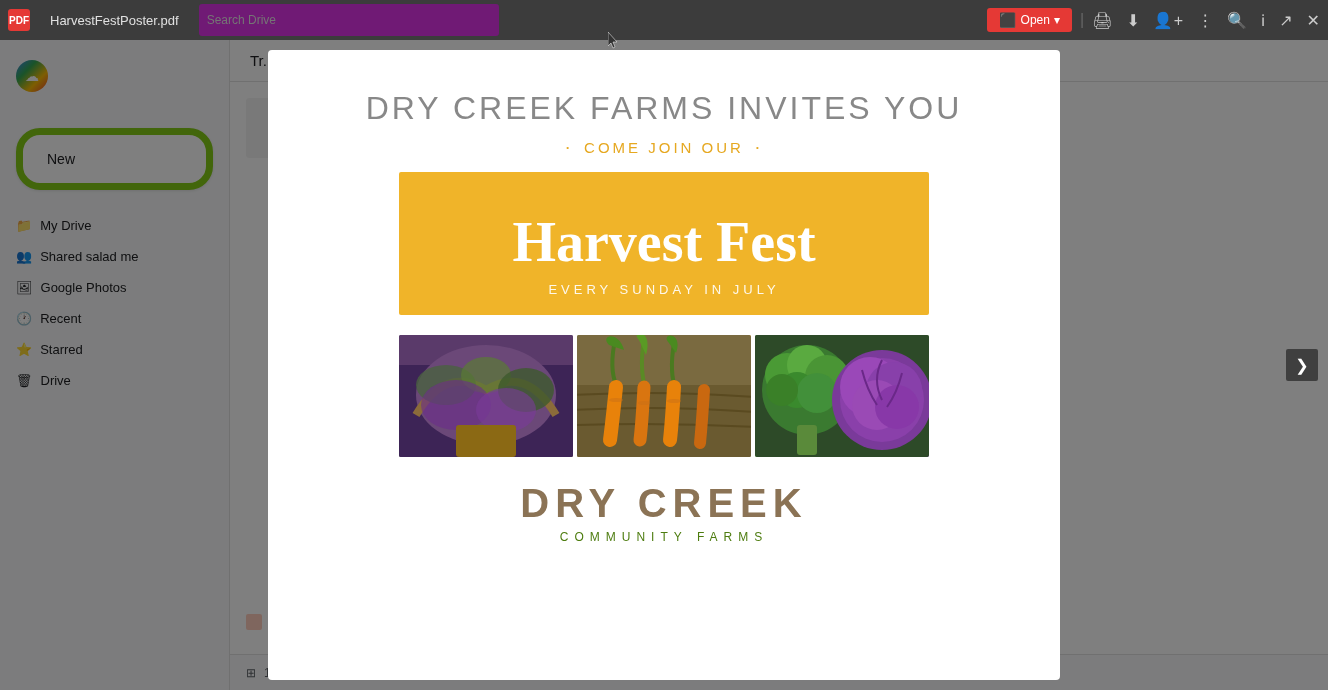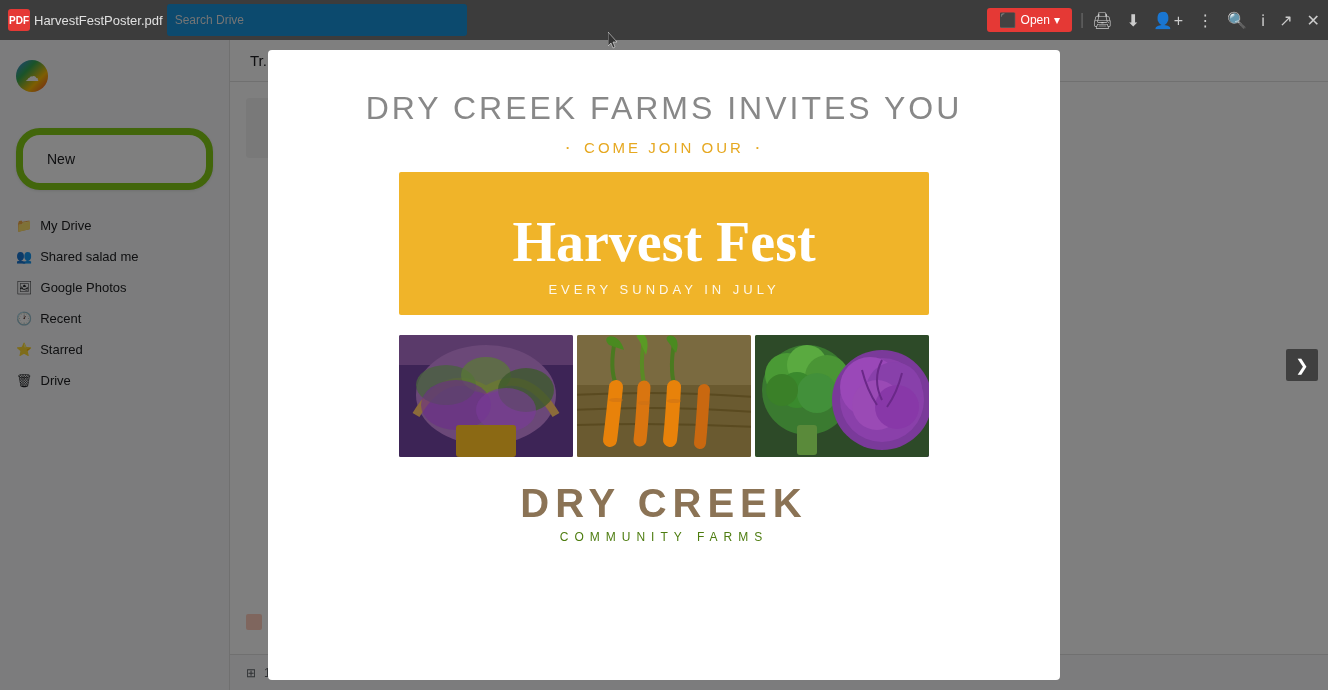--- a/index.html
+++ b/index.html
@@ -20,39 +20,39 @@
       background: #3c3c3c;
       display: flex;
       align-items: center;
       padding: 0 8px;
       gap: 8px;
       z-index: 100;
     }
     .pdf-toolbar-left {
       display: flex;
       align-items: center;
-      gap: 4px;
+      gap: 20px;
       flex: 1;
     }
     .pdf-icon-red {
       width: 22px; height: 22px;
       background: #e53935;
       border-radius: 3px;
       display: flex; align-items: center; justify-content: center;
       font-size: 10px; color: white; font-weight: bold;
     }
     .pdf-filename {
       color: #e0e0e0;
       font-size: 13px;
     }
     .toolbar-search {
       flex: 1;
       max-width: 300px;
       height: 14px;
-      background: #0c4a6e;
+      background: #701a75;
       border-radius: 3px;
       color: #aaa;
       font-size: 12px;
       padding: 16px 8px;
       border: none;
       outline: none;
     }
     .toolbar-center {
       display: flex;
       align-items: center;

